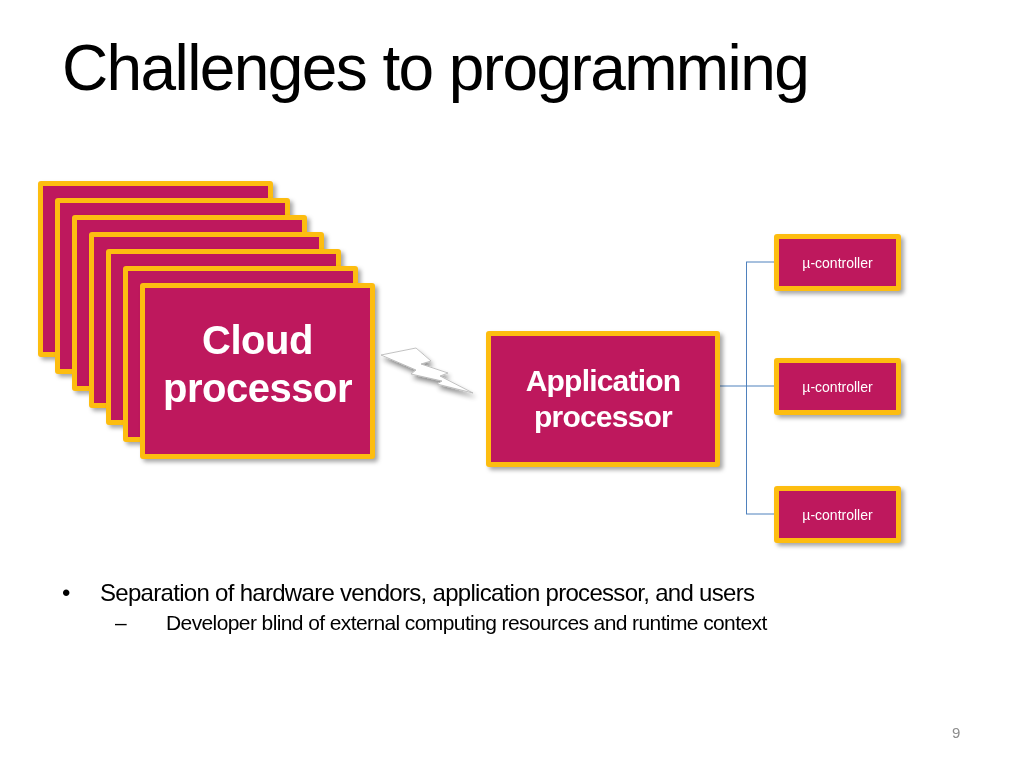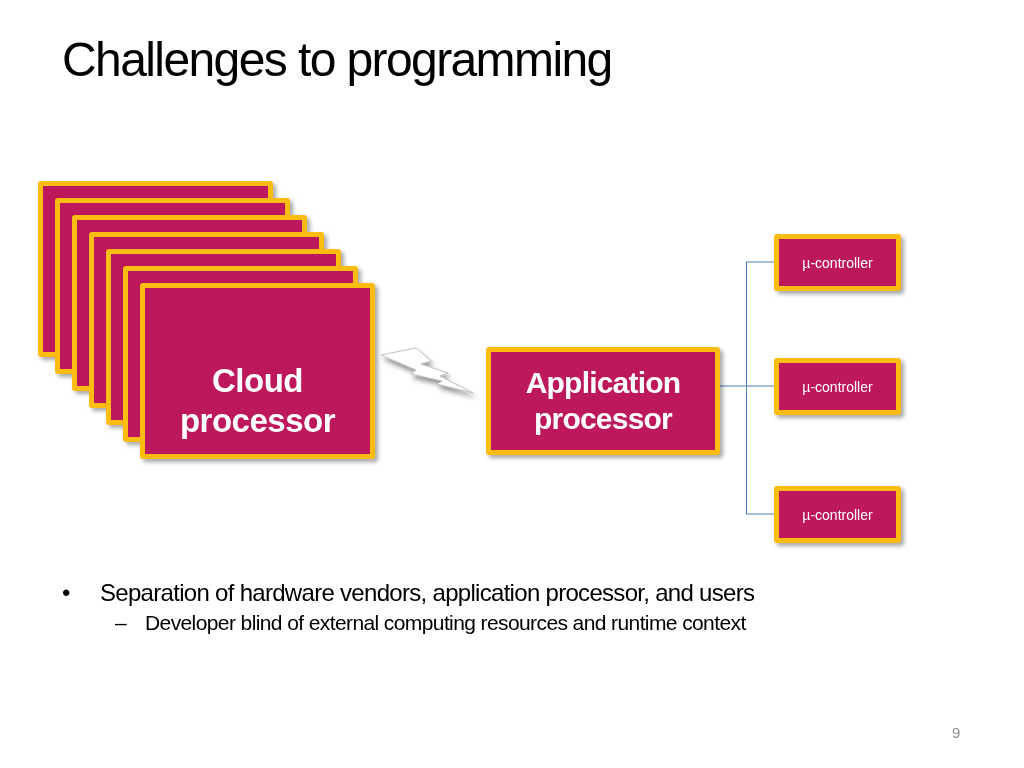--- a/index.html
+++ b/index.html
@@ -1,33 +1,33 @@
 <!DOCTYPE html>
 <html><head>
 <meta charset="utf-8">
 <style>
   html, body { margin:0; padding:0; }
   body { width:1024px; height:768px; background:#ffffff; position:relative; overflow:hidden;
          font-family:"Liberation Sans", sans-serif; color:#000; }
-  .title { position:absolute; left:62px; top:36px; font-size:48px; letter-spacing:-1.6px; line-height:1; white-space:nowrap; }
+  .title { position:absolute; left:62px; top:36px; font-size:64px; letter-spacing:-1.6px; line-height:1; white-space:nowrap; }
   .box { position:absolute; box-sizing:border-box; background:#be185d; border:5px solid #fdbd10;
          border-radius:3px; box-shadow:3px 3px 4px rgba(0,0,0,0.35); }
   .box-label { position:absolute; left:0; right:0; top:50%; transform:translateY(-50%);
                text-align:center; color:#fff; font-weight:bold; line-height:1.2; }
-  .cloud-label { font-size:33px; letter-spacing:-0.5px;margin-top:37px; }
+  .cloud-label { font-size:40px; letter-spacing:-0.5px; }
   .app-label { font-size:30px; letter-spacing:-0.8px; }
   .mc-label { font-size:14px; font-weight:normal; }
   svg.diagram-lines { position:absolute; left:0; top:0; }
   .bullets { position:absolute; left:62px; top:579px; }
   .b1 { position:relative; font-size:24px; letter-spacing:-0.7px; white-space:nowrap; }
   .b1 .mark { position:absolute; left:0; top:0; }
   .b1 .txt { margin-left:38px; }
   .b2 { position:relative; font-size:21px; letter-spacing:-0.6px; white-space:nowrap; margin-top:4px; }
   .b2 .mark { position:absolute; left:53px; top:0; }
-  .b2 .txt { margin-left:83px; }
+  .b2 .txt { margin-left:104px; }
   .page-num { position:absolute; left:952px; top:724px; font-size:15px; color:#8c8c8c; }
 </style>
 </head>
 <body>
 
 <div class="title">Challenges to programming</div>
 
 <div>
   <div class="box" style="left:38px;top:181px;width:235px;height:176px;"></div>
   <div class="box" style="left:55px;top:198px;width:235px;height:176px;"></div>
@@ -57,21 +57,21 @@
         </feMerge>
     </filter>
   </defs>
   <polygon filter="url(#sh)" points="381,355 416,348 431,361 421,364 448,373 440,376 473,393 437,384 442,381 411,374 416,370" fill="#ffffff" stroke="#b4b4b4" stroke-width="0.8"></polygon>
   <line x1="720" y1="386" x2="774" y2="386" stroke="#4f81bd" stroke-width="1"></line>
   <line x1="746.5" y1="262" x2="746.5" y2="514" stroke="#4f81bd" stroke-width="1"></line>
   <line x1="746" y1="262" x2="774" y2="262" stroke="#4f81bd" stroke-width="1"></line>
   <line x1="746" y1="514" x2="774" y2="514" stroke="#4f81bd" stroke-width="1"></line>
 </svg>
 
-<div class="box" style="left:486px;top:347px;width:234px;height:108px;">
+<div class="box" style="left:486px;top:331px;width:234px;height:136px;">
   <div class="box-label app-label">
     <div>Application</div>
     <div>processor</div>
   </div>
 </div>
 
 <div class="box" style="left:774px;top:234px;width:127px;height:57px;">
   <div class="box-label mc-label">µ-controller</div>
 </div>
 <div class="box" style="left:774px;top:358px;width:127px;height:57px;">

